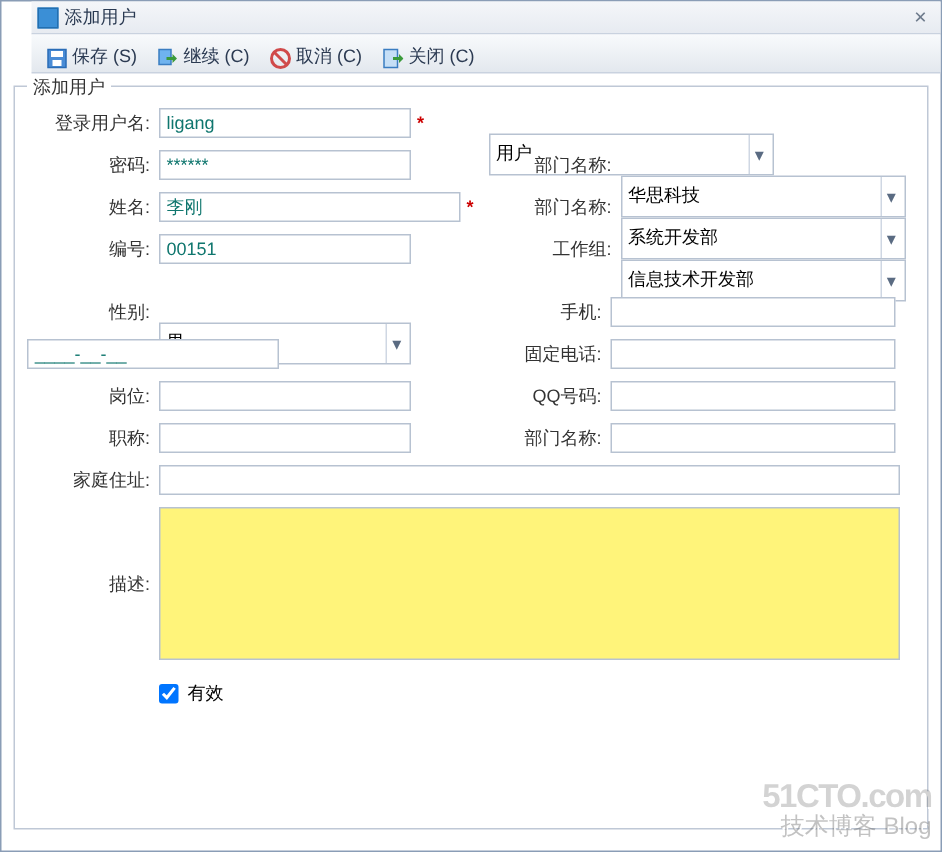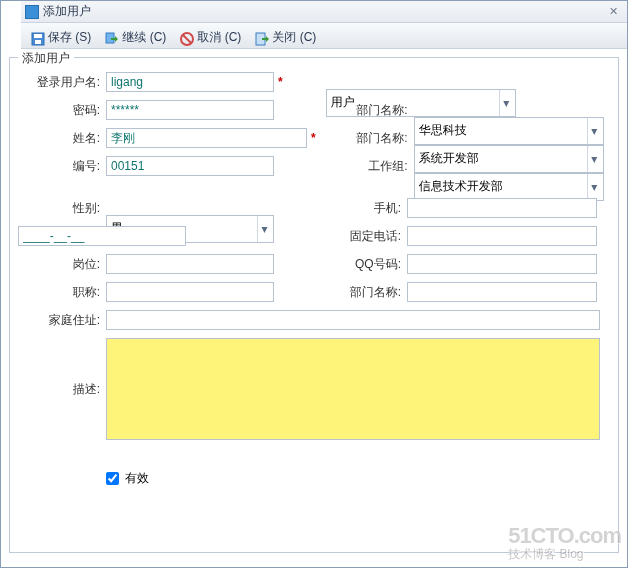--- a/index.html
+++ b/index.html
@@ -24,23 +24,23 @@
 .fld { position: relative; }
 .inp { border: 1px solid #b7c2d1; height: 20px; font-size: 12px; padding: 1px 4px; color: #0f766e; background: #fff; }
 .sel { border: 1px solid #b7c2d1; height: 28px; background: #fff; display: flex; align-items: center; justify-content: space-between; padding: 0 2px 0 4px; font-size: 12px; cursor: pointer; margin-top: 41px; }
 .sel .arrow { width: 14px; text-align: center; color: #5a6b82; border-left: 1px solid #cfd7e3; height: 100%; display: flex; align-items: center; justify-content: center; }
 .req { color: #c00; font-weight: bold; margin-left: 4px; }
 .grid1 { display: grid; grid-template-columns: 1fr 1fr; column-gap: 10px; }
 
 .txt { border: 1px solid #b7c2d1; background: #fff47a; width: 494px; height: 102px; resize: none; font-family: inherit; font-size: 12px; padding: 2px; overflow-y: scroll; }
 .chk { width: 13px; height: 13px; }
 
-.watermark { position: absolute; right: 6px; bottom: 6px; color: #999; font-size: 14px; pointer-events: none; text-align: left; line-height: 1.1; text-shadow: 1px 1px 0 #fff; }
+.watermark { position: absolute; right: 6px; bottom: 6px; color: #999; font-size: 14px; pointer-events: none; text-align: right; line-height: 1.1; text-shadow: 1px 1px 0 #fff; }
 .watermark .big { font-family: Arial; font-weight: bold; font-size: 22px; letter-spacing: -1px; color: rgba(80,80,80,0.25); }
-.watermark .sm { font-size: 12px; color: rgba(80,80,80,0.35); }
+.watermark .sm { font-size: 16px; color: rgba(80,80,80,0.35); }
 </style>
 </head>
 <body>
 
 <div class="window">
 
   <div class="titlebar">
     <span class="ticon"></span>
     <span class="ttext">添加用户</span>
     <span class="tclose">✕</span>
@@ -191,21 +191,21 @@
       <div class="row">
         <div class="lbl-f">家庭住址:</div>
         <div class="fld"><input class="inp" style="width: 494px;" value=""></div>
       </div>
 
       <div class="row" style="height:auto;align-items:center;padding-top:4px">
         <div class="lbl-f">描述:</div>
         <textarea class="txt" style=""></textarea>
       </div>
 
-      <div class="row" style="margin-top:24px">
+      <div class="row" style="margin-top:8px">
         <div class="lbl-f"></div>
         <input type="checkbox" class="chk" checked="" style="">
         <span style="margin-left:6px">有效</span>
       </div>
 
     </div>
   </div>
 
   <div class="watermark">
     <div class="big">51CTO.com</div>

